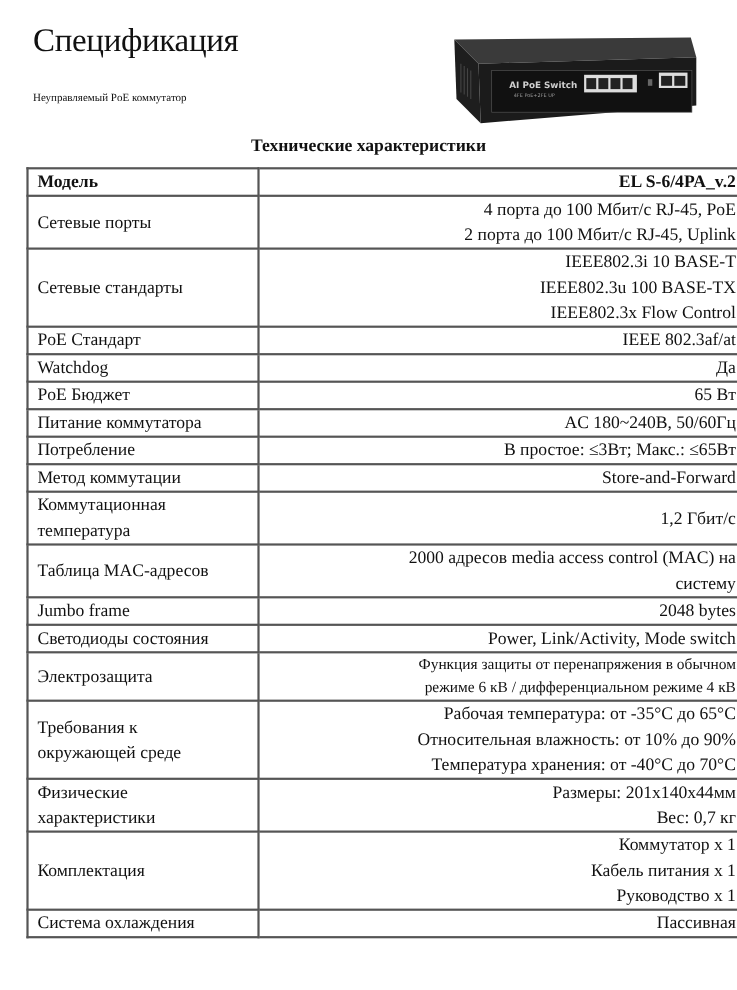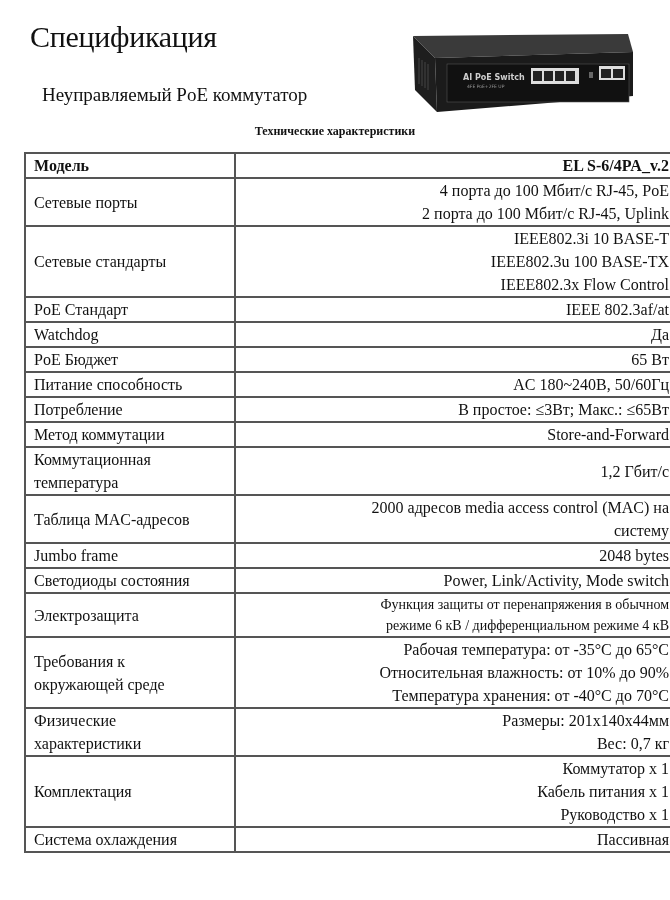--- a/index.html
+++ b/index.html
@@ -1,21 +1,21 @@
 <!DOCTYPE html>
 <html><head>
 <meta charset="utf-8">
 <style>
   html, body { margin: 0; padding: 0; background: #ffffff; }
   body { width: 670px; height: 900px; position: relative; overflow: hidden;
          font-family: "Liberation Serif", "DejaVu Serif", serif; color: #111; }
   .title { position: absolute; left: 30px; top: 20px; font-size: 30px; font-weight: normal; margin: 0; letter-spacing: -0.3px; }
-  .subtitle { position: absolute; left: 42px; top: 84px; font-size: 19px; }
+  .subtitle { position: absolute; left: 30px; top: 84px; font-size: 10px; }
   .product-image { position: absolute; left: 403px; top: 24px; width: 232px; height: 92px; }
-  .section-title { position: absolute; left: 0; width: 670px; top: 124px; text-align: center; font-size: 12px; font-weight: bold; }
+  .section-title { position: absolute; left: 0; width: 670px; top: 124px; text-align: center; font-size: 16px; font-weight: bold; }
   table.spec { position: absolute; left: 24px; top: 152px; width: 655px; border-collapse: collapse; font-size: 16px; line-height: 23px; }
   table.spec td { border: 2px solid #555; padding: 0 8px; vertical-align: middle; }
   table.spec td.k { width: 192px; text-align: left; }
   table.spec td.v { text-align: right; }
   table.spec tr.head td { font-weight: bold; height: 22px; }
   table.spec td.small { font-size: 14px; line-height: 21px; }
   .line { display: block; }
 </style>
 </head>
 <body>
@@ -97,21 +97,21 @@
       <tr>
         <td class="k">
           <span class="line">PoE Бюджет</span>
         </td>
         <td class="v">
           <span class="line">65 Вт</span>
         </td>
       </tr>
       <tr>
         <td class="k">
-          <span class="line">Питание способность</span>
+          <span class="line">Питание коммутатора</span>
         </td>
         <td class="v">
           <span class="line">AC 180~240В, 50/60Гц</span>
         </td>
       </tr>
       <tr>
         <td class="k">
           <span class="line">Потребление</span>
         </td>
         <td class="v">

